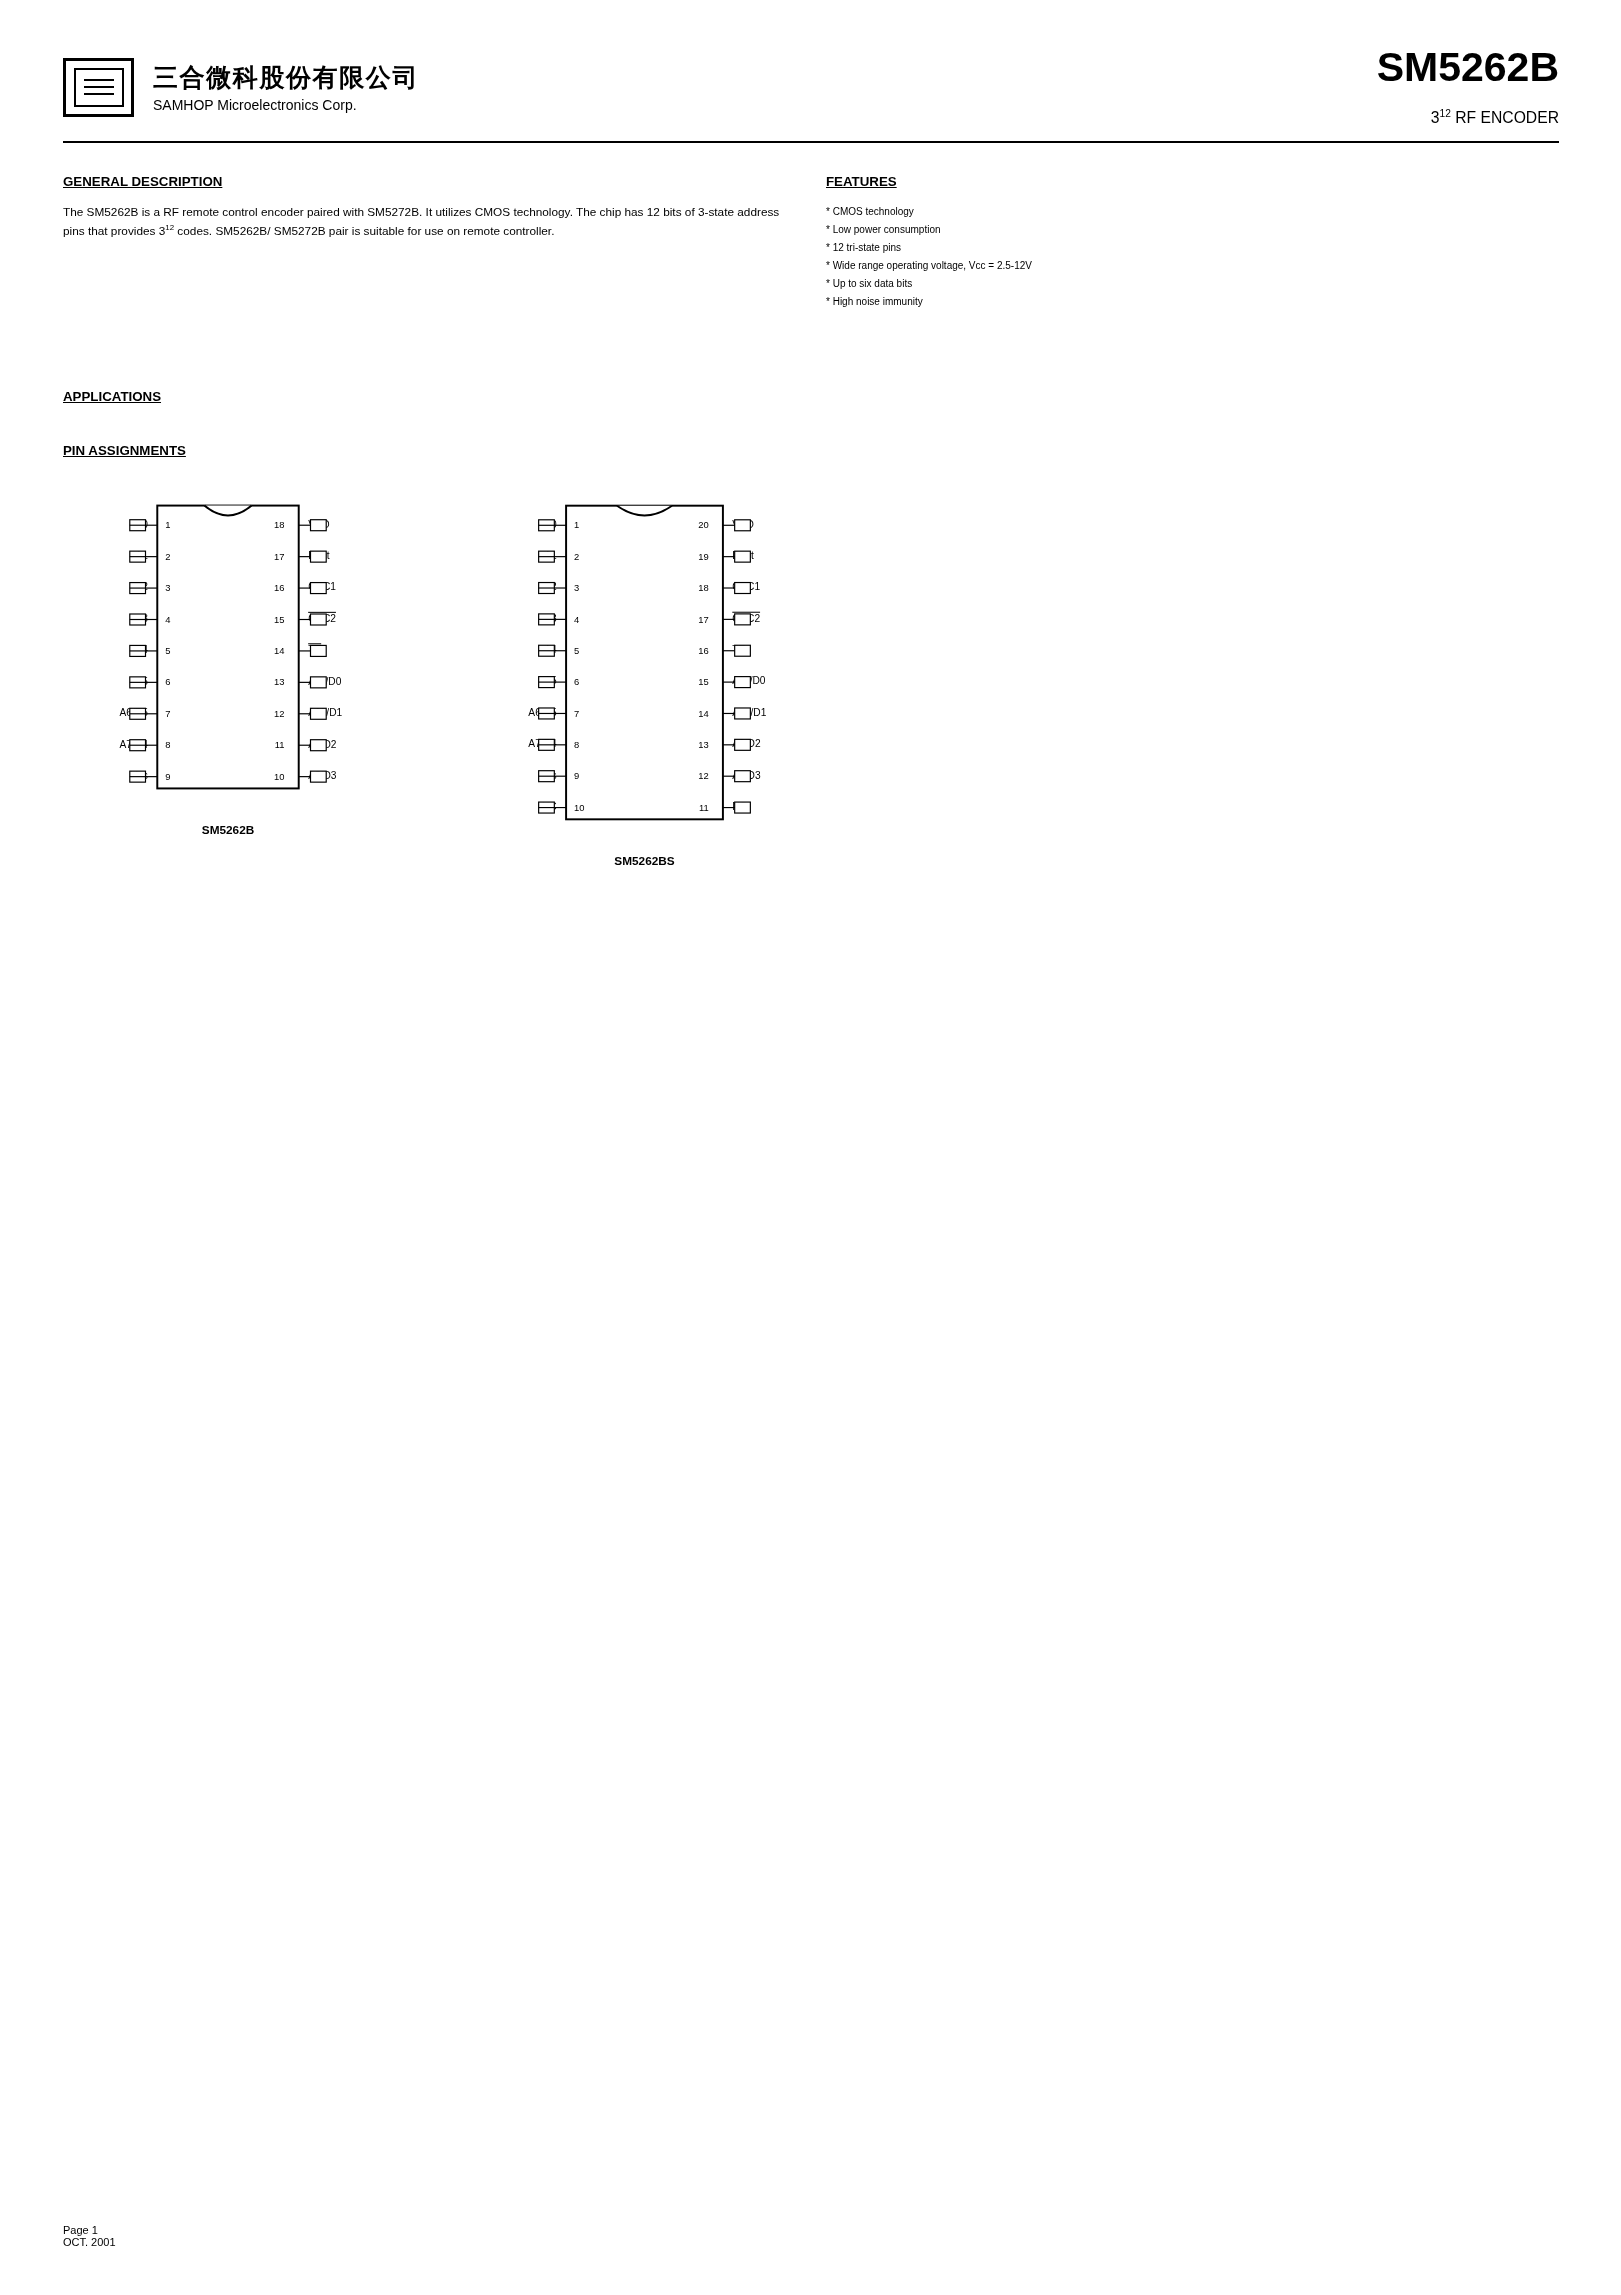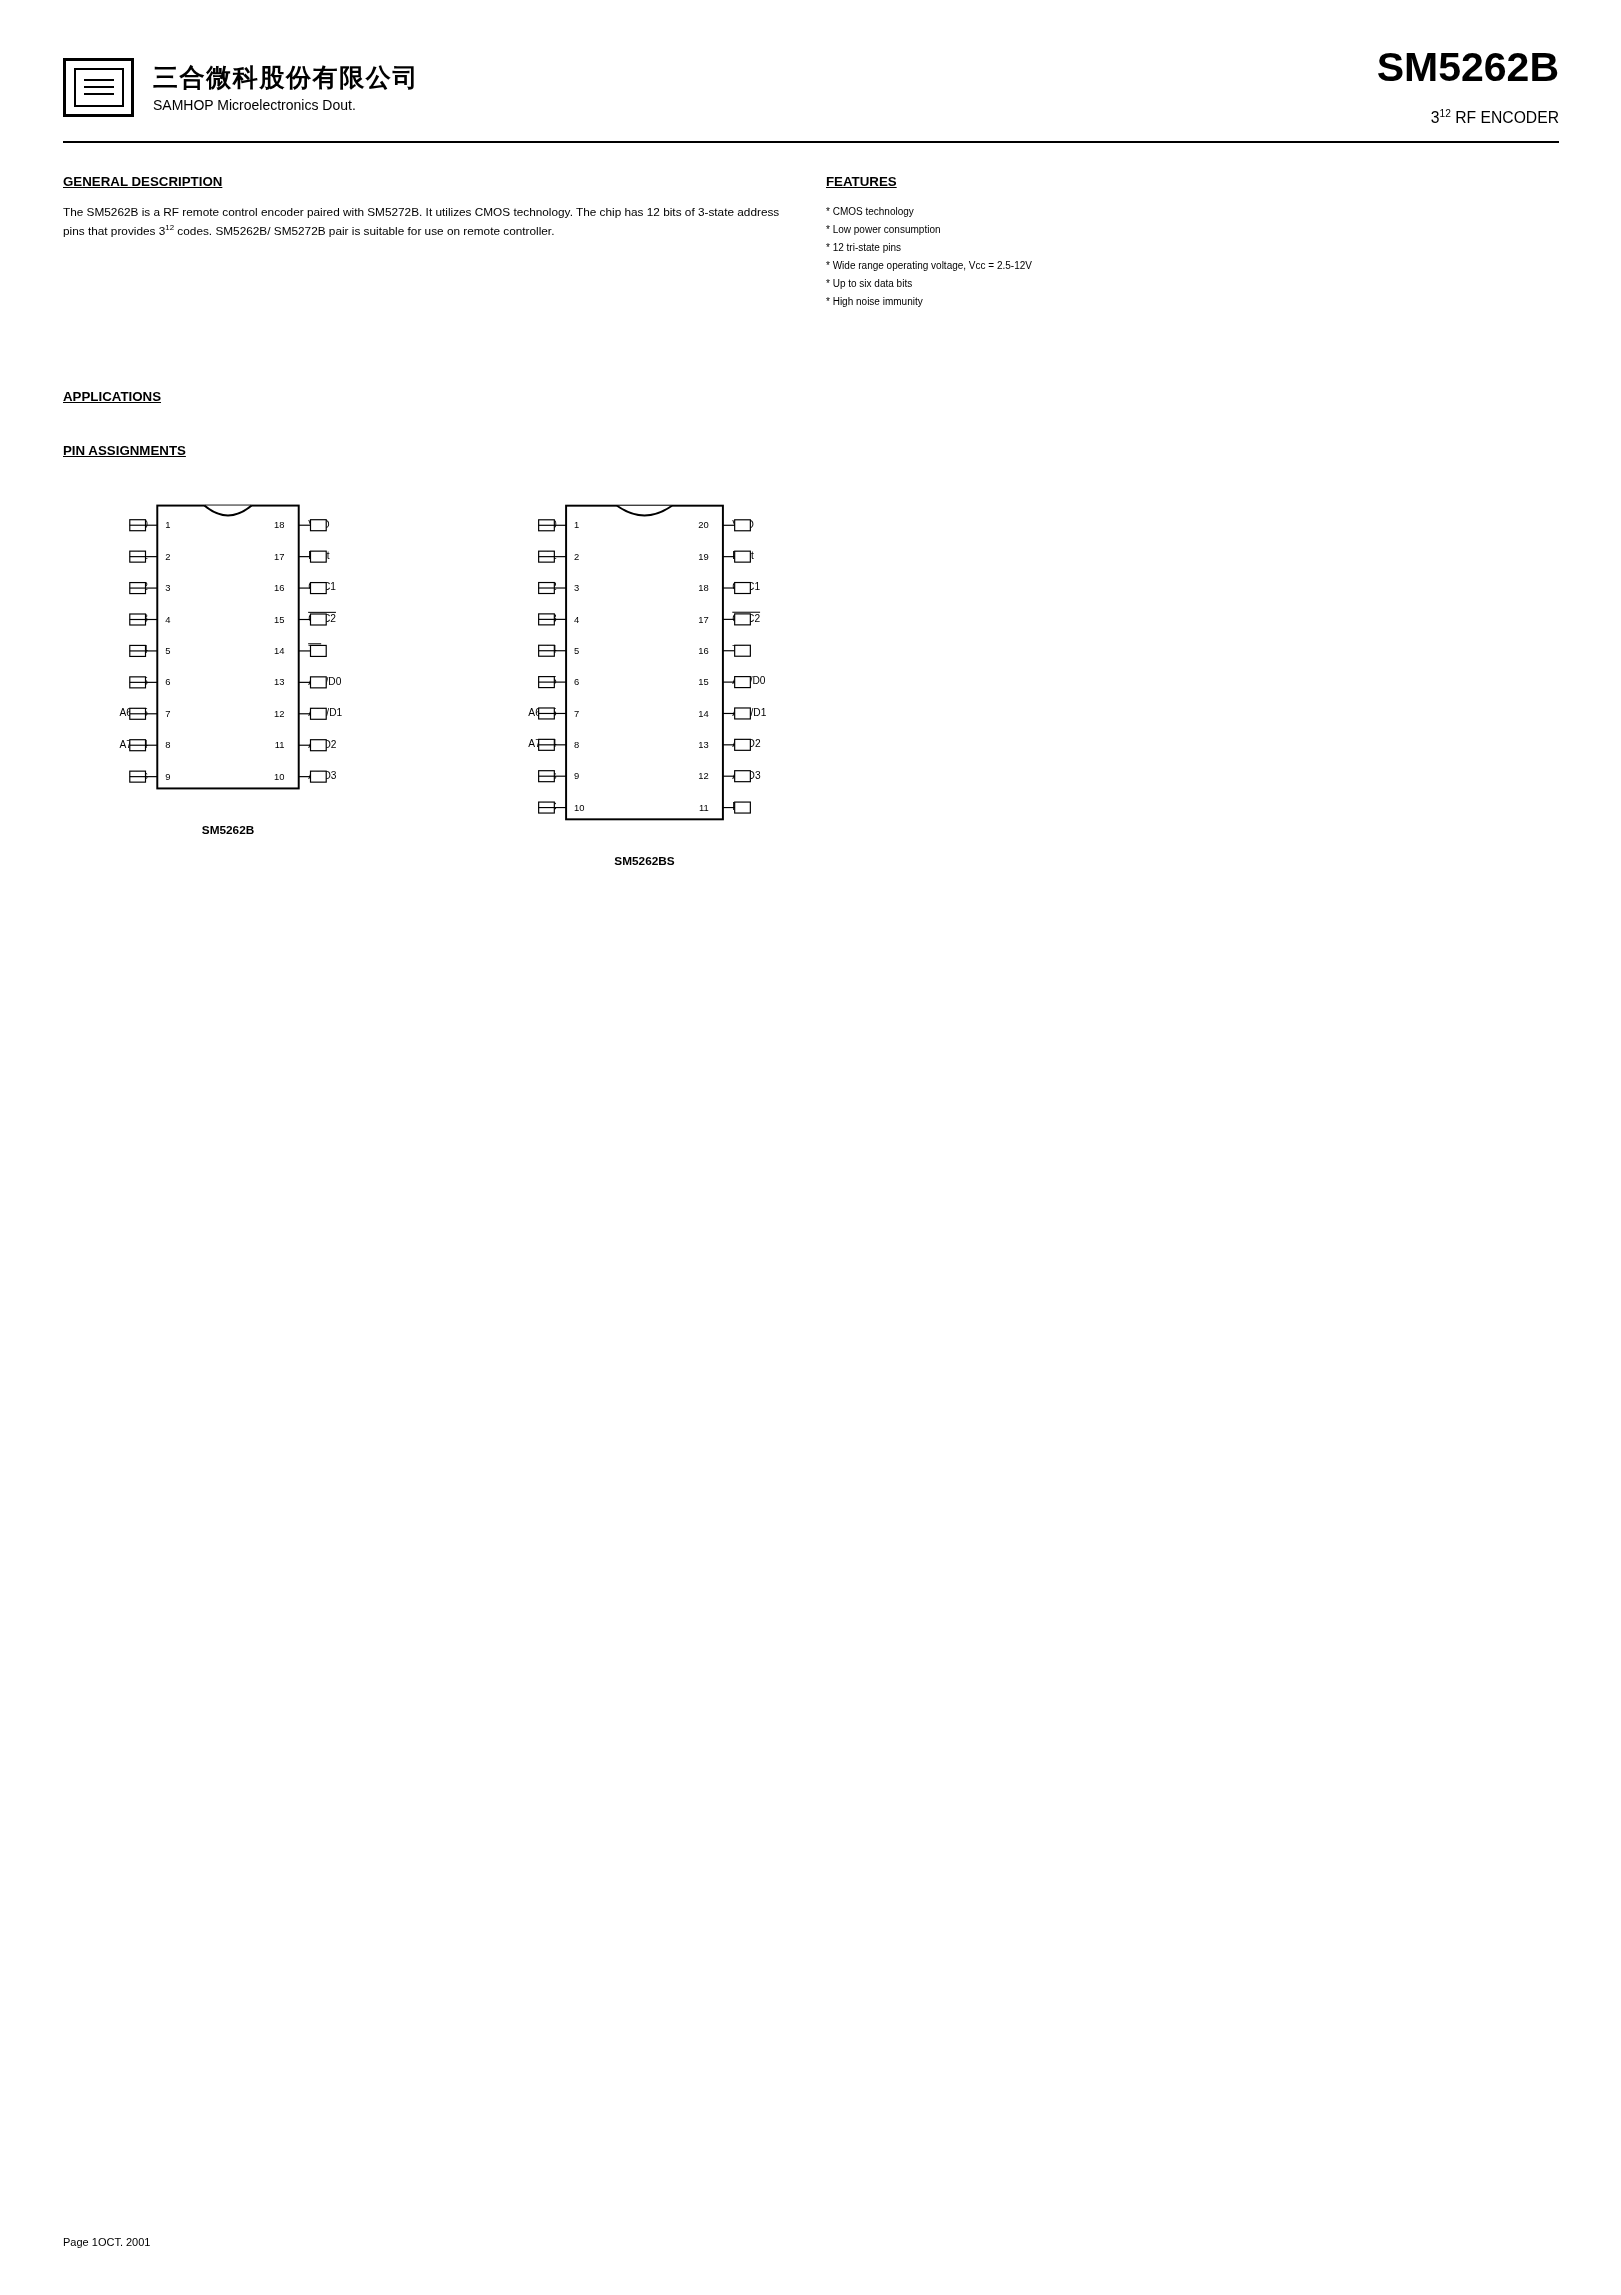--- a/index.html
+++ b/index.html
@@ -154,41 +154,42 @@
       display: block;
     }
 
     
     .footer {
       position: absolute;
       bottom: 47px;
       left: 63px;
       right: 63px;
       display: flex;
-      justify-content: flex-start;
+      justify-content: flex-end;
       font-size: 11px;
+      flex-direction: column;
     }
   </style>
 </head>
 <body>
 
 <div class="header">
   <div class="header-left">
     <div class="logo-box">
       <div class="logo-inner">
         <div class="logo-lines">
           <div class="logo-line"></div>
           <div class="logo-line"></div>
           <div class="logo-line"></div>
         </div>
       </div>
     </div>
     <div>
       <span class="company-name-zh">三合微科股份有限公司</span>
-      <span class="company-name-en">SAMHOP Microelectronics Dout.</span>
+      <span class="company-name-en">SAMHOP Microelectronics Corp.</span>
     </div>
   </div>
   <div class="header-right">
     <div class="product-title">SM5262B</div>
     <div class="product-subtitle">
       <span>3</span><sup>12</sup><span> RF ENCODER</span>
     </div>
   </div>
 </div>
 

